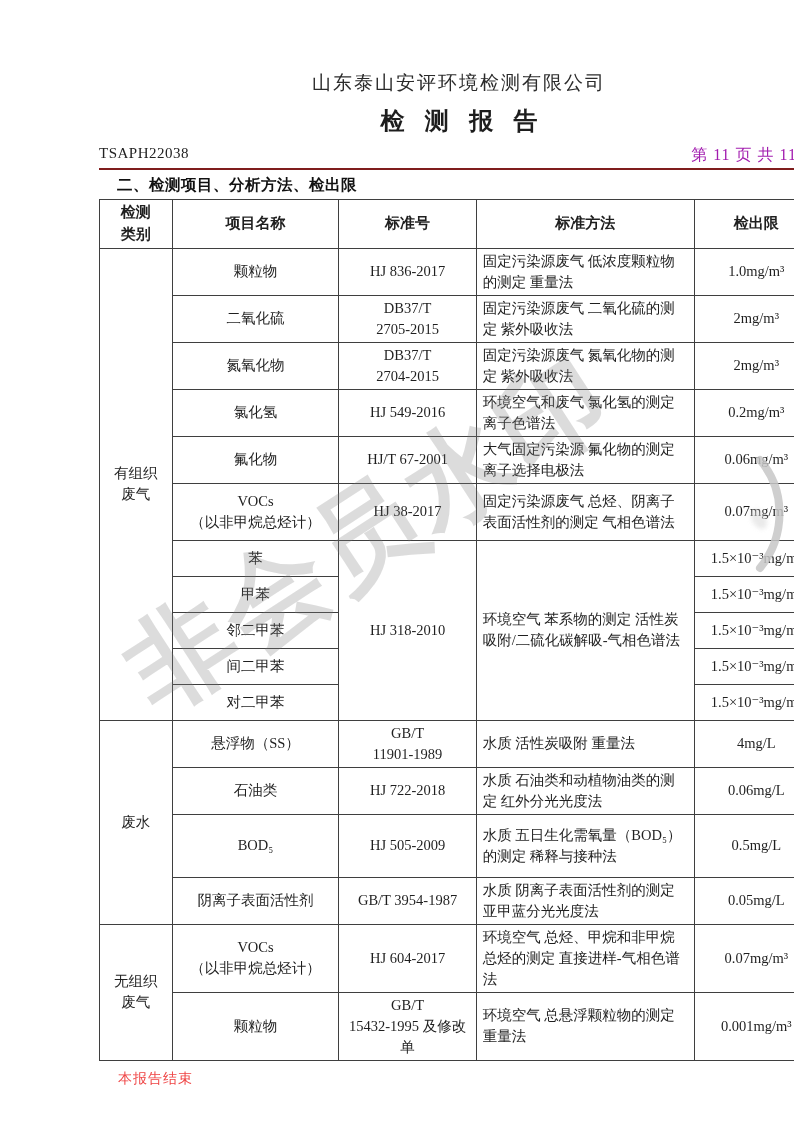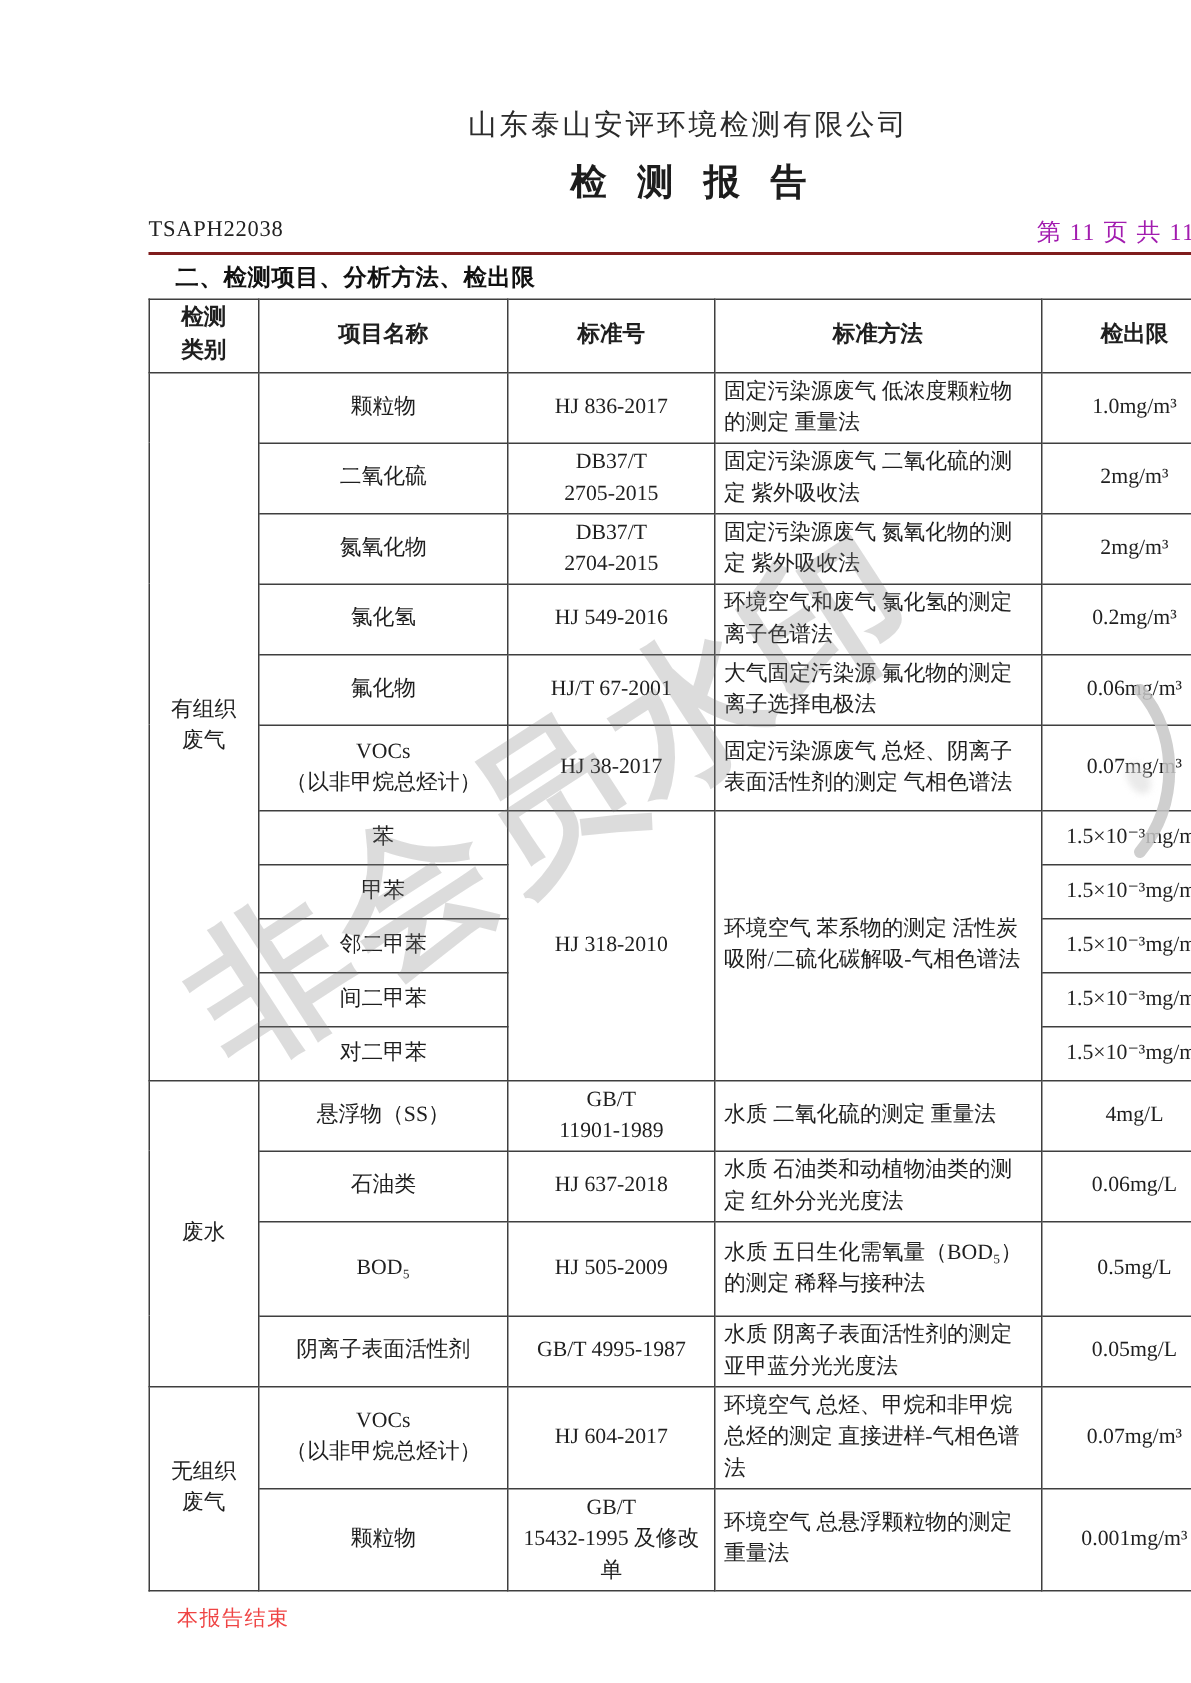--- a/index.html
+++ b/index.html
@@ -152,38 +152,38 @@
       </tr>
       <tr class="rh36">
         <td class="c">对二甲苯</td>
         <td class="c">1.5×10⁻³mg/m³</td>
       </tr>
       <tr class="rh43">
         <td class="c" rowspan="4">废水</td>
         <td class="c">悬浮物（SS）</td>
         <td class="c">GB/T
 11901-1989</td>
-        <td class="method">水质 二氧化硫的测定 重量法</td>
+        <td class="method">水质 活性炭吸附 重量法</td>
         <td class="c">4mg/L</td>
       </tr>
       <tr class="rh44">
         <td class="c">石油类</td>
-        <td class="c">HJ 637-2018</td>
+        <td class="c">HJ 722-2018</td>
         <td class="method">水质 石油类和动植物油类的测定 红外分光光度法</td>
         <td class="c">0.06mg/L</td>
       </tr>
       <tr class="rh63">
         <td class="c">BOD₅</td>
         <td class="c">HJ 505-2009</td>
         <td class="method">水质 五日生化需氧量（BOD₅）的测定 稀释与接种法</td>
         <td class="c">0.5mg/L</td>
       </tr>
       <tr class="rh43">
         <td class="c">阴离子表面活性剂</td>
-        <td class="c">GB/T 4995-1987</td>
+        <td class="c">GB/T 3954-1987</td>
         <td class="method">水质 阴离子表面活性剂的测定 亚甲蓝分光光度法</td>
         <td class="c">0.05mg/L</td>
       </tr>
       <tr class="rh57">
         <td class="c" rowspan="2">无组织
 废气</td>
         <td class="c">VOCs
 （以非甲烷总烃计）</td>
         <td class="c">HJ 604-2017</td>
         <td class="method">环境空气 总烃、甲烷和非甲烷总烃的测定 直接进样-气相色谱法</td>

